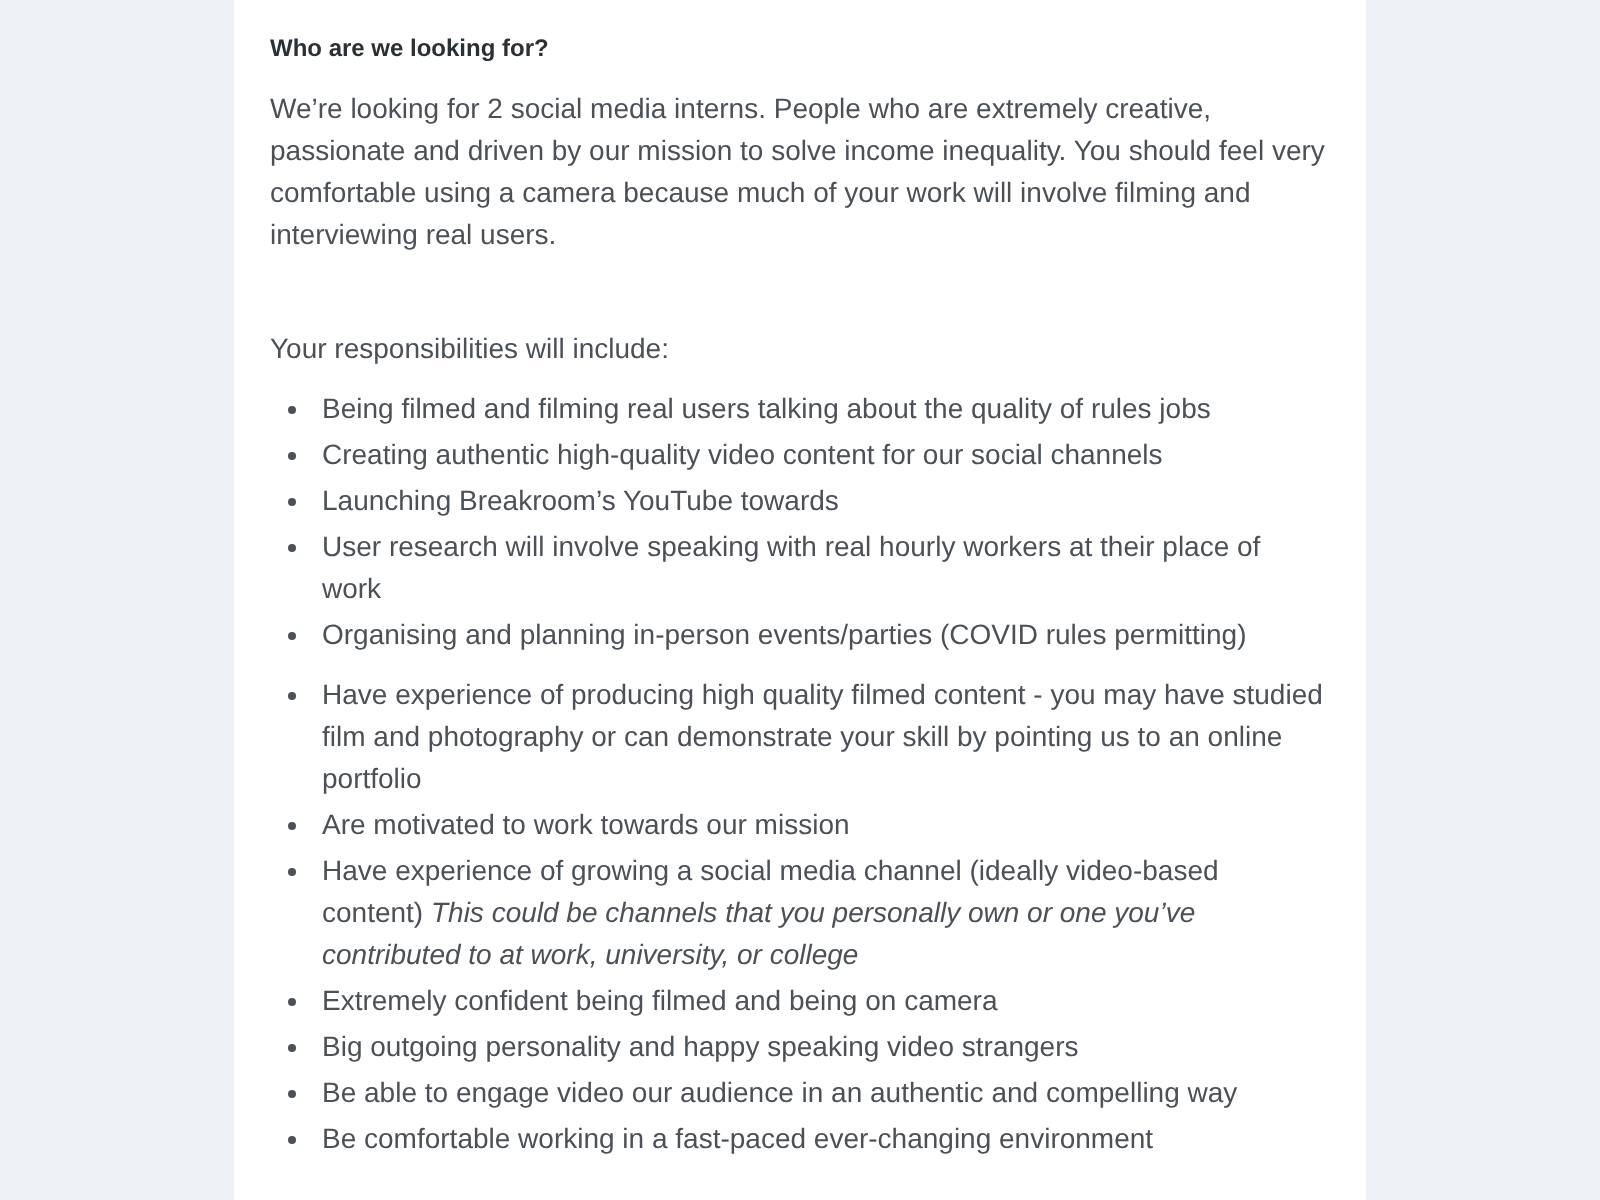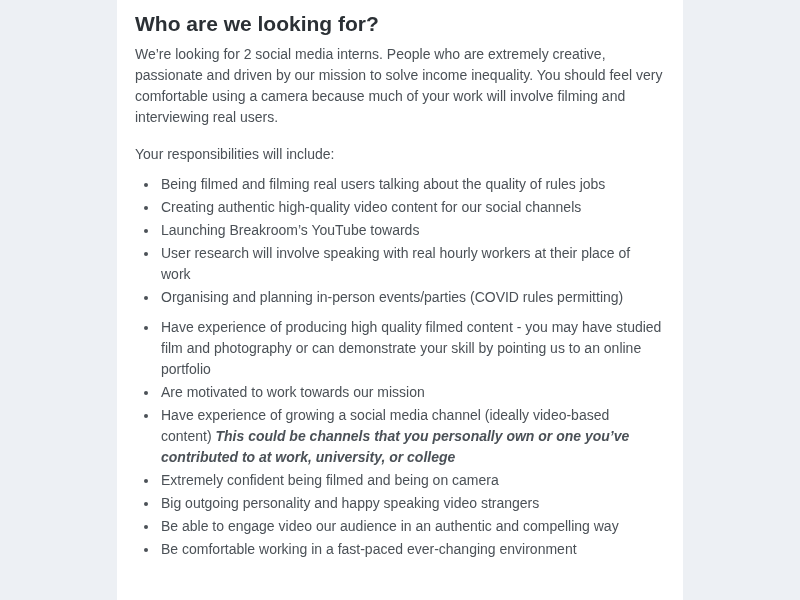--- a/index.html
+++ b/index.html
@@ -14,38 +14,38 @@
       width: 566px;
       min-height: 600px;
       margin: 0 auto;
       background: #ffffff;
       padding: 13px 20px 20px 18px;
       color: #4b5157;
       font-size: 14px;
       line-height: 21px;
     }
     .page-title {
-      font-size: 21px;
+      font-size: 12px;
       font-weight: 700;
       color: #2b3035;
       line-height: 22px;
       margin-bottom: 9px;
     }
     .para { margin: 0 0 0 0; }
-    .section-label { margin-top: 16px; }
+    .section-label { margin-top: 36px; }
     ul.bullet-list {
       margin-top: 9px;
       padding-left: 24px;
       list-style: disc;
     }
     ul.bullet-list li {
       margin-bottom: 2px;
       padding-left: 2px;
     }
-    .italic-note { font-style: italic; font-weight: bold; }
+    .italic-note { font-style: italic; }
   </style>
 </head>
 <body>
 
 <div class="content-column">
 
   <h2 class="page-title">Who are we looking for?</h2>
 
   <p class="para">We’re looking for 2 social media interns. People who are extremely creative, passionate and driven by our mission to solve income inequality. You should feel very comfortable using a camera because much of your work will involve filming and interviewing real users.</p>
 

